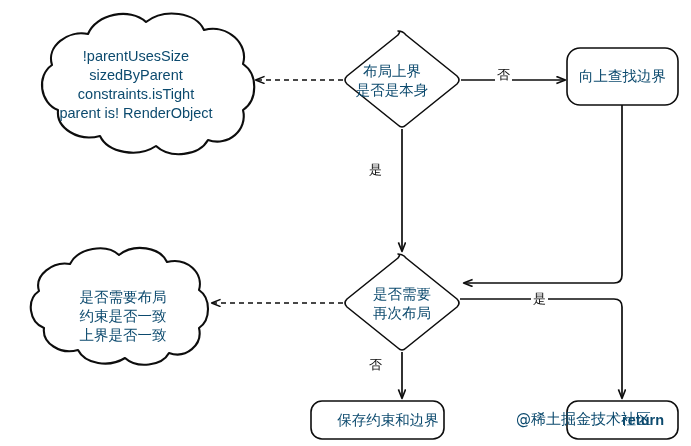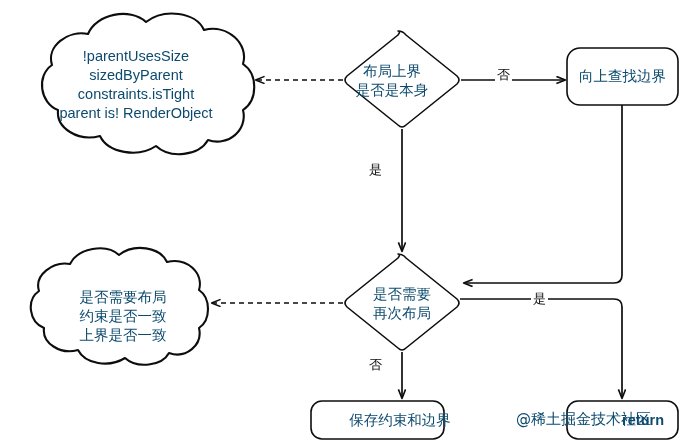--- a/index.html
+++ b/index.html
@@ -196,21 +196,21 @@
 
   <div class="node-text cn-text" style="left:567px; top:67px; width:111px;">向上查找边界</div>
 
   <div class="node-text cn-text" style="left:57px; top:288px; width:132px;">是否需要布局
 约束是否一致
 上界是否一致</div>
 
   <div class="node-text cn-text" style="left:342px; top:285px; width:120px;">是否需要
 再次布局</div>
 
-  <div class="node-text cn-text" style="left:311px; top:411px; width:154px;margin-left:12px;">保存约束和边界</div>
+  <div class="node-text cn-text" style="left:311px; top:411px; width:154px;">保存约束和边界</div>
 
   <div class="node-text latin-text" style="left:567px; top:411px; width:97px; font-weight:bold;text-align:right;">return</div>
 
   <div class="edge-label" style="left:495px; top:68px;">否</div>
 
   <div class="edge-label" style="left:367px; top:163px;">是</div>
 
   <div class="edge-label" style="left:531px; top:292px;">是</div>
 
   <div class="edge-label" style="left:367px; top:358px;">否</div>

